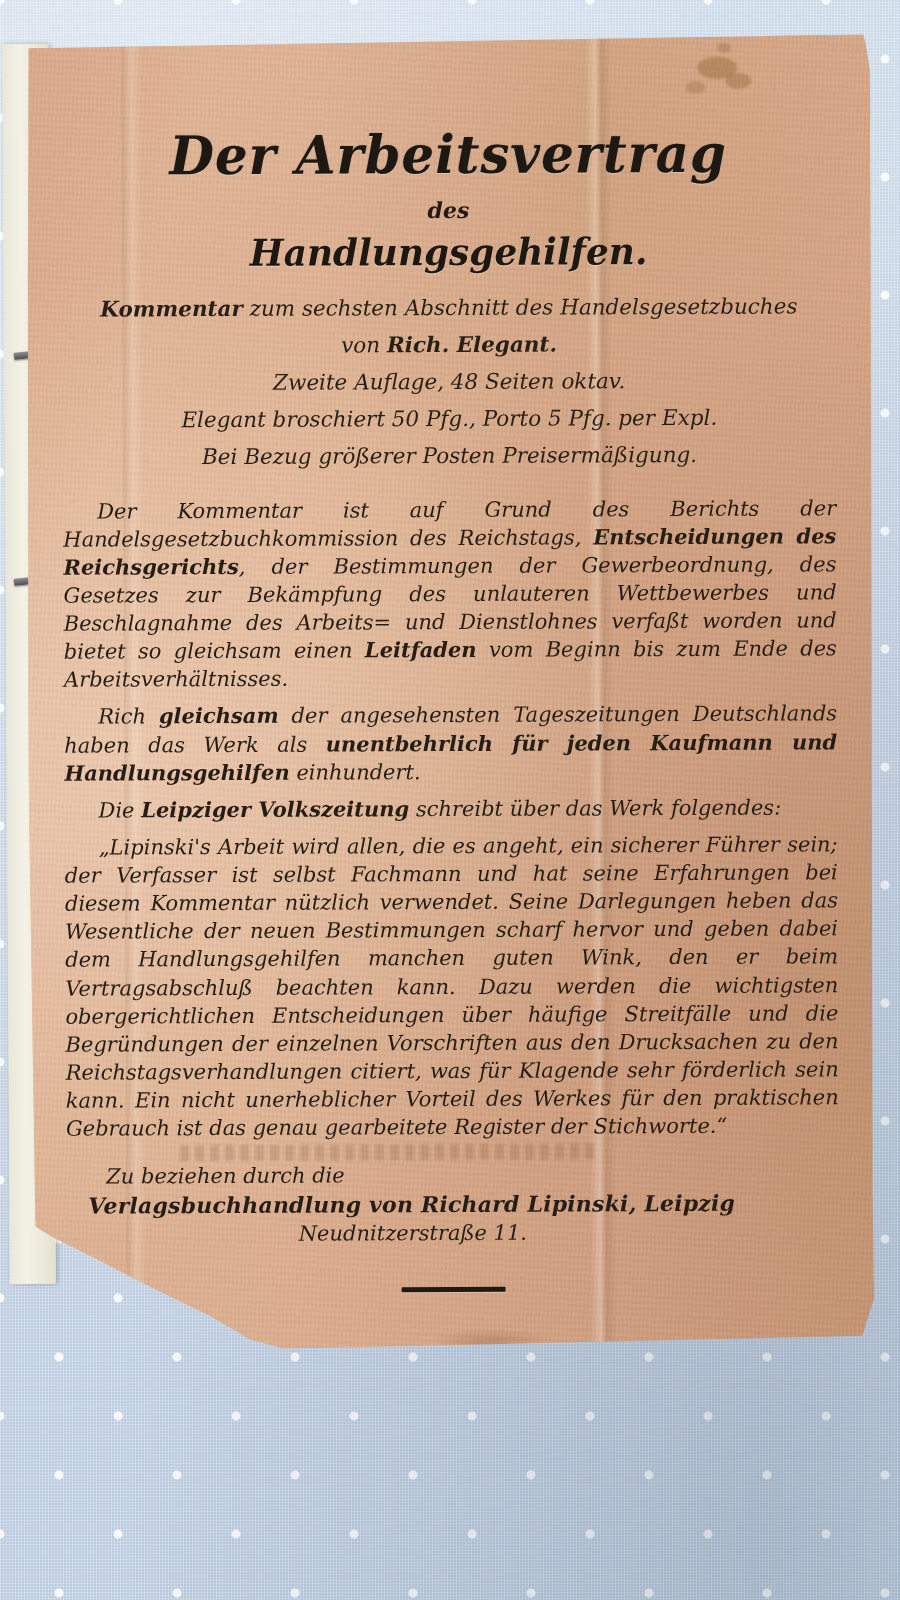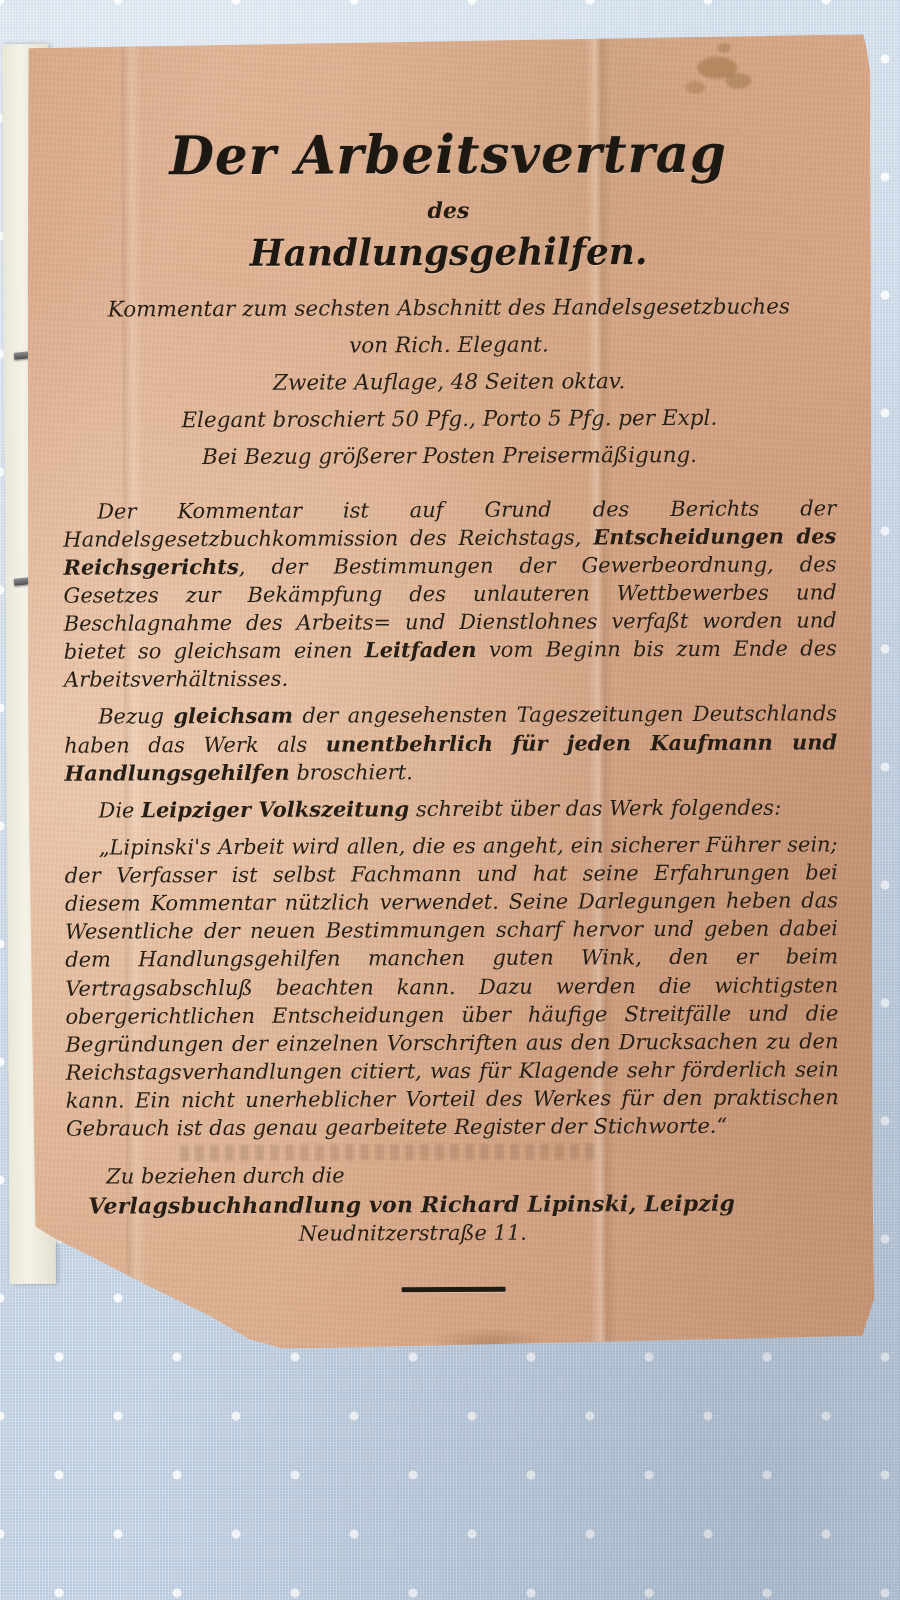--- a/index.html
+++ b/index.html
@@ -135,21 +135,21 @@
     text-shadow:0 1px 0 rgba(255,236,216,.40);
     transform:scaleX(.97);
   }
 
   .subline{
     text-align:center;font-size:21.5px;line-height:1.30;font-style:italic;
     margin:0;color:#281f16;
   }
   .sub-block{margin-top:22px;}
   .sub-block .subline + .subline{margin-top:9px;}
-  .subline b{font-weight:400;}
+  .subline b{font-weight:700;}
 
   .body{
     margin-top:26px;font-size:21px;line-height:1.34;
     text-align:justify;font-style:italic;color:#261e15;
   }
   .body p{margin:0 0 9px 0;text-indent:34px;}
   .body b{font-weight:700;}
 
   .quote-para{text-indent:0;}
 
@@ -207,21 +207,21 @@
       <p class="subline fraktur">Elegant broschiert 50 Pfg., Porto 5 Pfg. per Expl.</p>
       <p class="subline fraktur">Bei Bezug größerer Posten Preisermäßigung.</p>
     </div>
 
     <div class="body fraktur">
       <p>
         <span>Der Kommentar ist auf Grund des Berichts der Handelsgesetzbuchkommission des Reichstags, </span><b>Entscheidungen des Reichsgerichts</b><span>, der Bestimmungen der Gewerbeordnung, des Gesetzes zur Bekämpfung des unlauteren Wettbewerbes und Beschlagnahme des Arbeits= und Dienstlohnes verfaßt worden und bietet so gleichsam einen </span><b>Leitfaden</b><span> vom Beginn bis zum Ende des Arbeitsverhältnisses.</span>
       </p>
 
       <p>
-        <span>Bezug </span><b>gleichsam</b><span> der angesehensten Tageszeitungen Deutschlands haben das Werk als </span><b>unentbehrlich für jeden Kaufmann und Handlungsgehilfen</b><span> broschiert.</span>
+        <span>Rich </span><b>gleichsam</b><span> der angesehensten Tageszeitungen Deutschlands haben das Werk als </span><b>unentbehrlich für jeden Kaufmann und Handlungsgehilfen</b><span> einhundert.</span>
       </p>
 
       <p>
         <span>Die </span><b>Leipziger Volkszeitung</b><span> schreibt über das Werk folgendes:</span>
       </p>
 
       <p class="quote-para">„Lipinski's Arbeit wird allen, die es angeht, ein sicherer Führer sein; der Verfasser ist selbst Fachmann und hat seine Erfahrungen bei diesem Kommentar nützlich verwendet. Seine Darlegungen heben das Wesentliche der neuen Bestimmungen scharf hervor und geben dabei dem Handlungsgehilfen manchen guten Wink, den er beim Vertragsabschluß beachten kann. Dazu werden die wichtigsten obergerichtlichen Entscheidungen über häufige Streitfälle und die Begründungen der einzelnen Vorschriften aus den Drucksachen zu den Reichstagsverhandlungen citiert, was für Klagende sehr förderlich sein kann. Ein nicht unerheblicher Vorteil des Werkes für den praktischen Gebrauch ist das genau gearbeitete Register der Stichworte.“</p>
     </div>
 
     <div class="footer fraktur">

